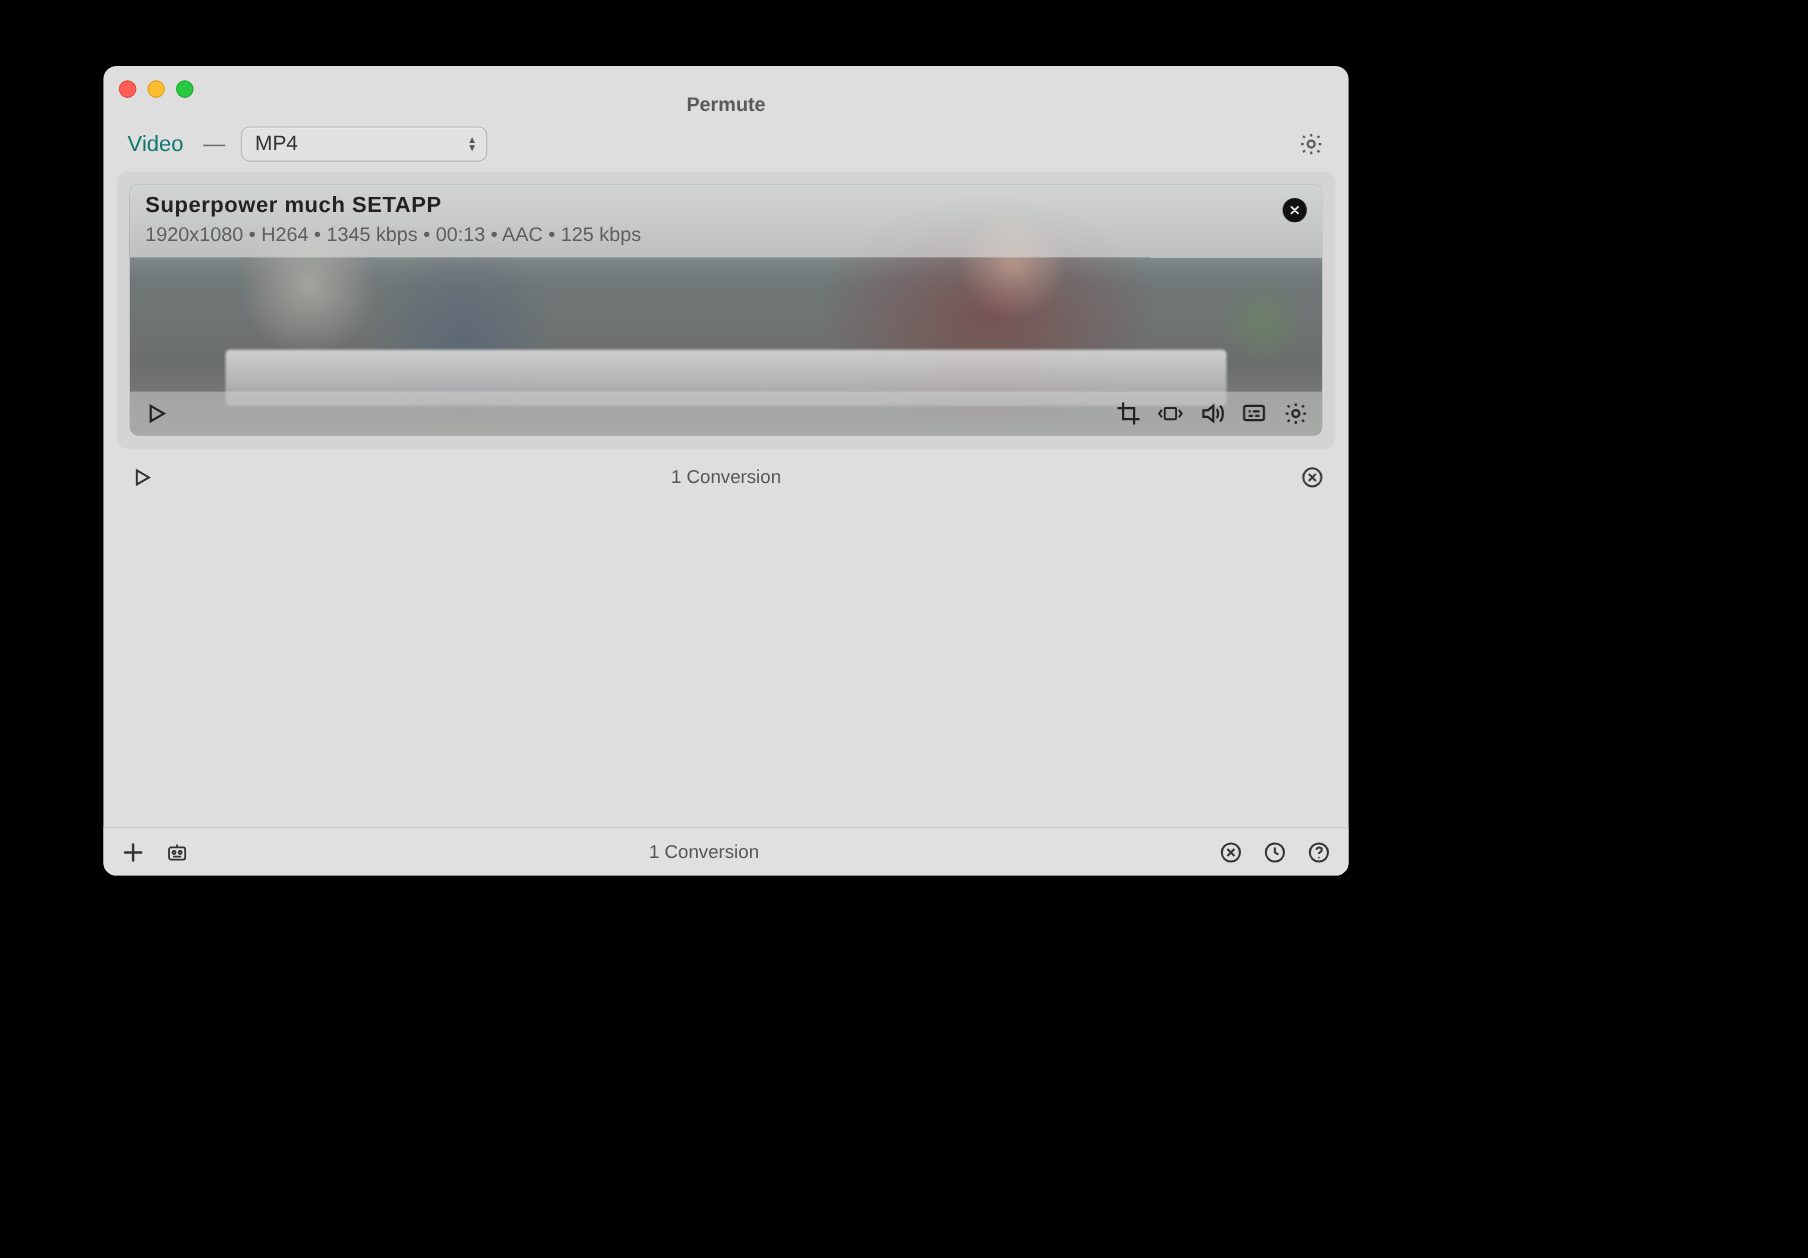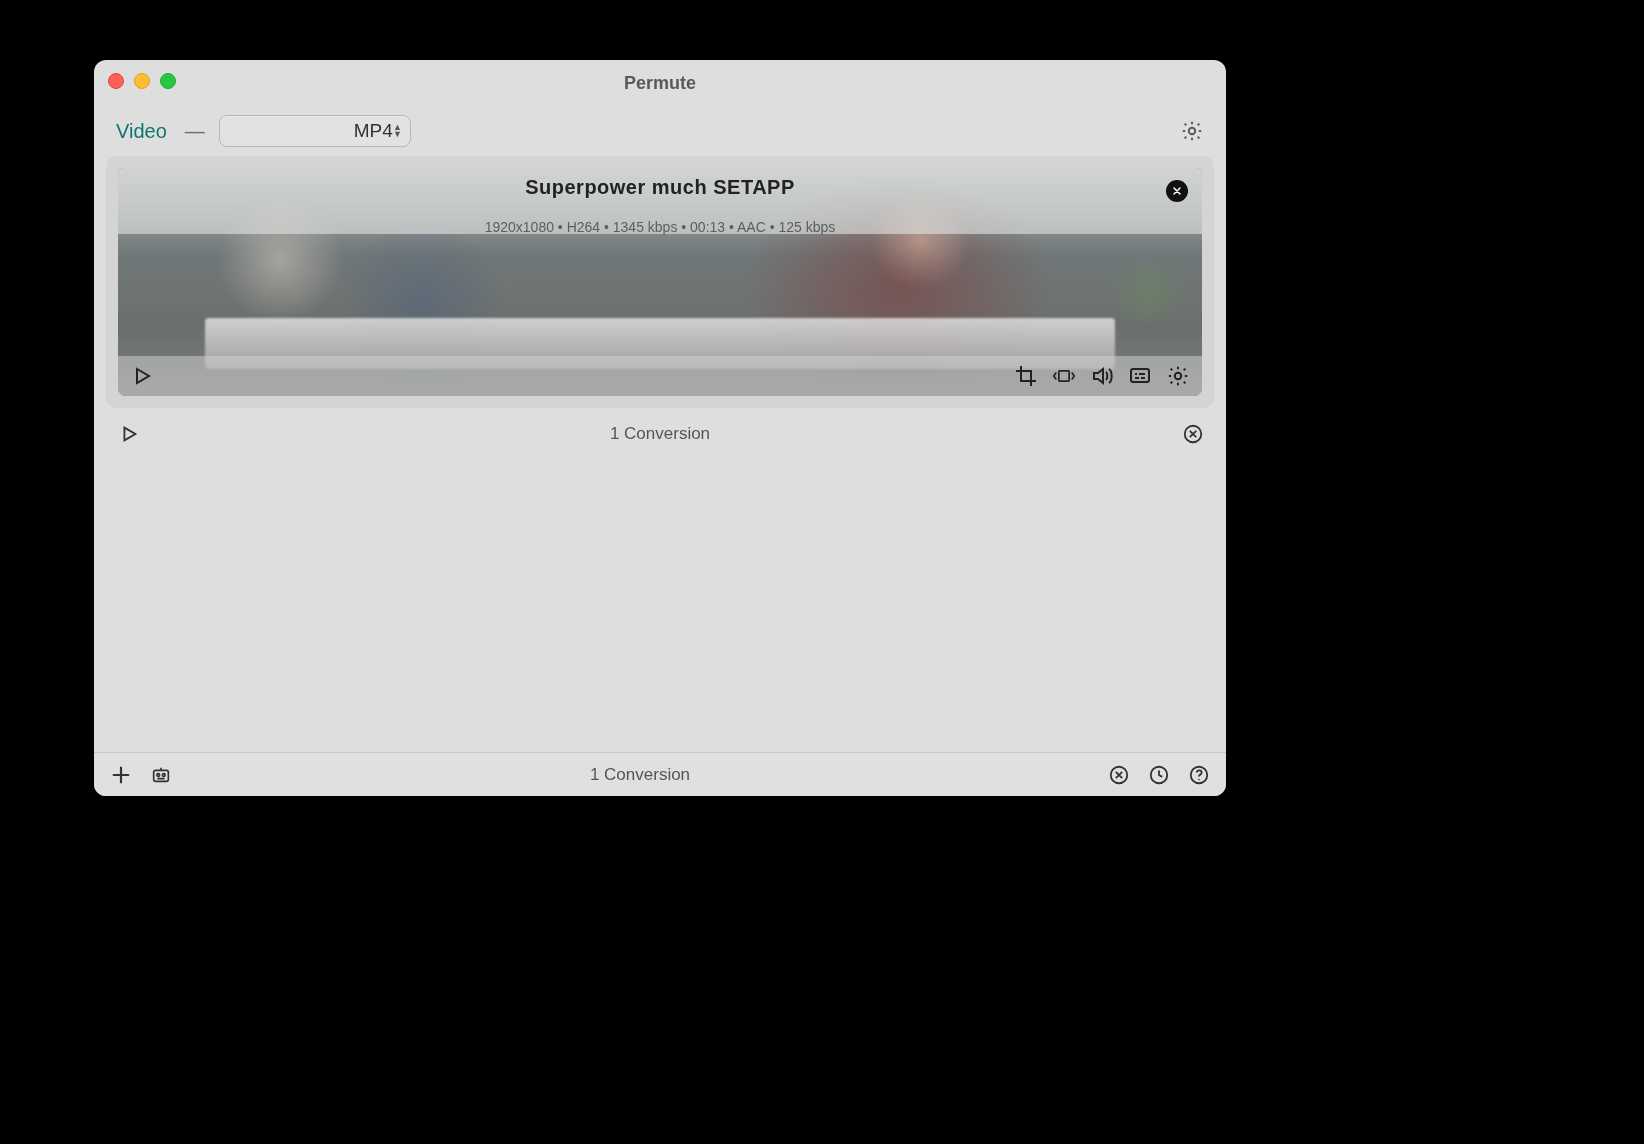--- a/index.html
+++ b/index.html
@@ -11,42 +11,42 @@
     width: 1132px; height: 736px;
     background: #dedede;
     border-radius: 12px;
     box-shadow: 0 20px 60px rgba(0,0,0,0.5);
     overflow: hidden;
     display: flex; flex-direction: column;
   }
   .titlebar {
     height: 46px;
     position: relative;
-    display: flex; align-items: center; justify-content: center;
+    display: flex; align-items: flex-end; justify-content: center;
     flex: 0 0 auto;
   }
   .traffic { position: absolute; left: 14px; top: 13px; display: flex; gap: 10px; }
   .dot { width: 16px; height: 16px; border-radius: 50%; }
   .dot.red { background: #ff5f57; border:1px solid #e24640; }
   .dot.yellow { background: #febc2e; border:1px solid #dfa023; }
   .dot.green { background: #28c840; border:1px solid #1fa82f; }
   .title { font-size: 18px; font-weight: 700; color: #5a5a5a; }
 
   .toolbar {
     height: 50px;
     display: flex; align-items: center;
     padding: 0 22px;
     gap: 10px;
     flex: 0 0 auto;
   }
   .toolbar .label { font-size: 20px; color: #0f766e; }
   .toolbar .dash { color: #6b6b6b; font-size: 20px; margin: 0 4px 0 8px; }
   .select {
-    display: flex; align-items: center; justify-content: flex-end;
-    width: 192px; height: 32px;
+    display: flex; align-items: center; justify-content: space-between;
+    width: 224px; height: 32px;
     background: #e2e2e2;
     border: 1px solid #b7b7b7;
     border-radius: 8px;
     padding: 0 8px 0 12px;
     font-size: 19px; color: #333;
     box-shadow: inset 0 1px 0 rgba(255,255,255,0.4);
   }
   .select .arrows { display:flex; flex-direction:column; line-height:7px; font-size:9px; color:#555; }
   .spacer { flex: 1; }
   .gear-top svg { width: 24px; height: 24px; color:#5c5c5c; }
@@ -83,24 +83,23 @@
     background: linear-gradient(180deg, rgba(235,235,235,0.85), rgba(185,185,185,0.7));
     border-radius:4px;
     filter: blur(1px);
   }
   .card-head {
     position: absolute; left:0; right:0; top:0;
     height: 66px;
     background: rgba(225,226,224,0.62);
     backdrop-filter: blur(2px);
     padding: 8px 14px 6px 14px;
-    text-align: center;
   }
   .card-title { font-size: 20px; font-weight: 700; color: #222; letter-spacing: 0.5px; }
-  .card-meta { margin-top: 20px; font-size: 14px; color: #5b5f5f; }
+  .card-meta { margin-top: 4px; font-size: 18px; color: #5b5f5f; }
   .card-close {
     position: absolute; top: 12px; right: 14px;
     width: 22px; height: 22px; border-radius: 50%;
     background: #111; color: #fff;
     display:flex; align-items:center; justify-content:center;
     font-size: 13px; line-height:1;
   }
   .card-foot {
     position: absolute; left:0; right:0; bottom:0;
     height: 40px;

